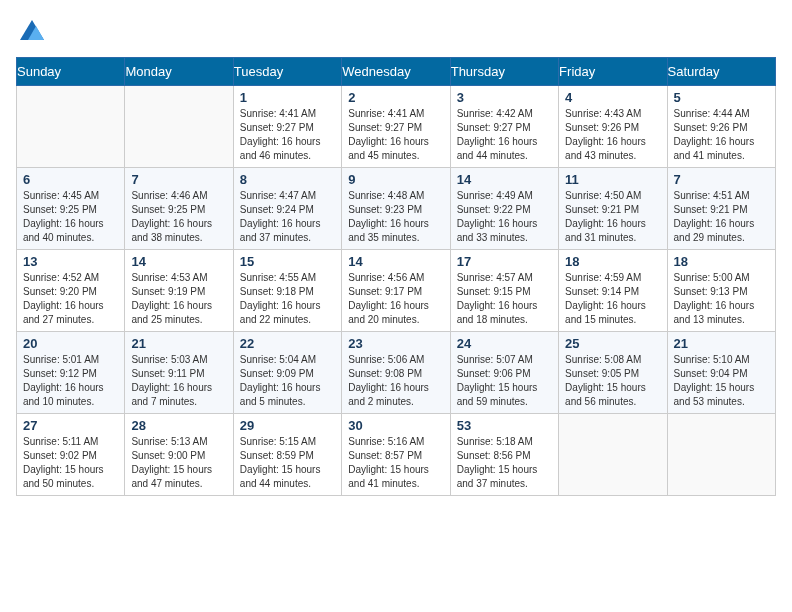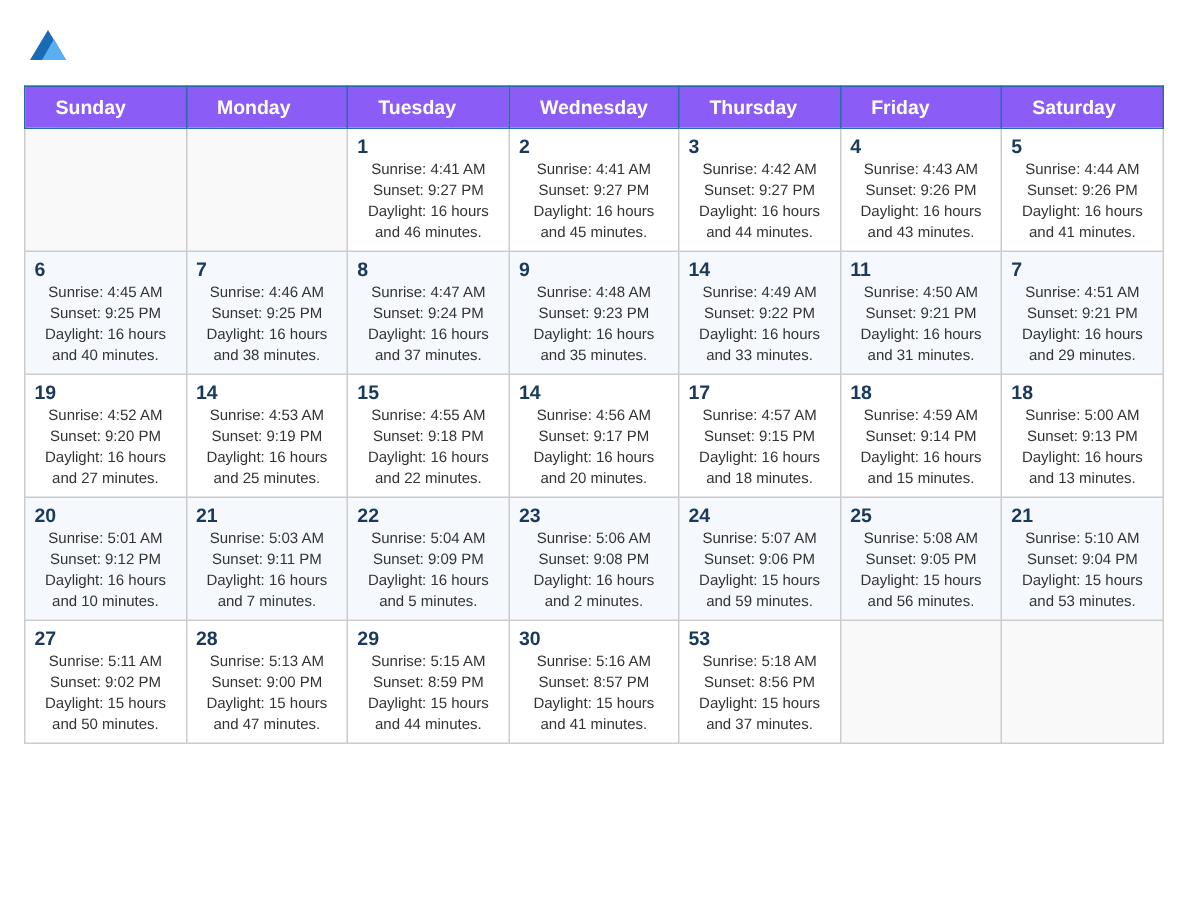--- a/index.html
+++ b/index.html
@@ -43,26 +43,26 @@
     .location {
       font-size: 14px;
       color: #333;
     }
     .calendar {
       width: 100%;
       border-collapse: collapse;
       border: 1px solid #ccc;
     }
     .calendar th {
-      background-color: #8b5cf6;
+      background-color: #0369a1;
       color: #fff;
       text-align: left;
-      padding: 6px 20px;
+      padding: 6px 0;
       font-size: 13px;
-      font-weight: bold;
+      font-weight: normal;
       border: 1px solid #2a6aaa;
     }
     .calendar td {
       border: 1px solid #ccc;
       vertical-align: top;
       padding: 4px 6px;
       width: 108px;
       min-height: 80px;
       font-size: 10.5px;
       color: #333;
@@ -78,21 +78,20 @@
       font-size: 13px;
       font-weight: bold;
       color: #1a3a5c;
       display: block;
       margin-bottom: 2px;
     }
     .day-info {
       font-size: 10px;
       color: #333;
       line-height: 1.4;
-      text-align: center;
     }
     .row-alt td { background: #eef3f9; }
   </style>
 </head>
 <body>
 
 <div class="header">
   <div class="logo">
     <div>
       <div class="logo-text">
@@ -174,21 +173,21 @@
           <span class="day-num">11</span>
           <div class="day-info">Sunrise: 4:50 AM<br>Sunset: 9:21 PM<br>Daylight: 16 hours and 31 minutes.</div>
         </td>
         <td>
           <span class="day-num">7</span>
           <div class="day-info">Sunrise: 4:51 AM<br>Sunset: 9:21 PM<br>Daylight: 16 hours and 29 minutes.</div>
         </td>
       </tr>
       <tr>
         <td>
-          <span class="day-num">19</span>
+          <span class="day-num">13</span>
           <div class="day-info">Sunrise: 4:52 AM<br>Sunset: 9:20 PM<br>Daylight: 16 hours and 27 minutes.</div>
         </td>
         <td>
           <span class="day-num">14</span>
           <div class="day-info">Sunrise: 4:53 AM<br>Sunset: 9:19 PM<br>Daylight: 16 hours and 25 minutes.</div>
         </td>
         <td>
           <span class="day-num">15</span>
           <div class="day-info">Sunrise: 4:55 AM<br>Sunset: 9:18 PM<br>Daylight: 16 hours and 22 minutes.</div>
         </td>

